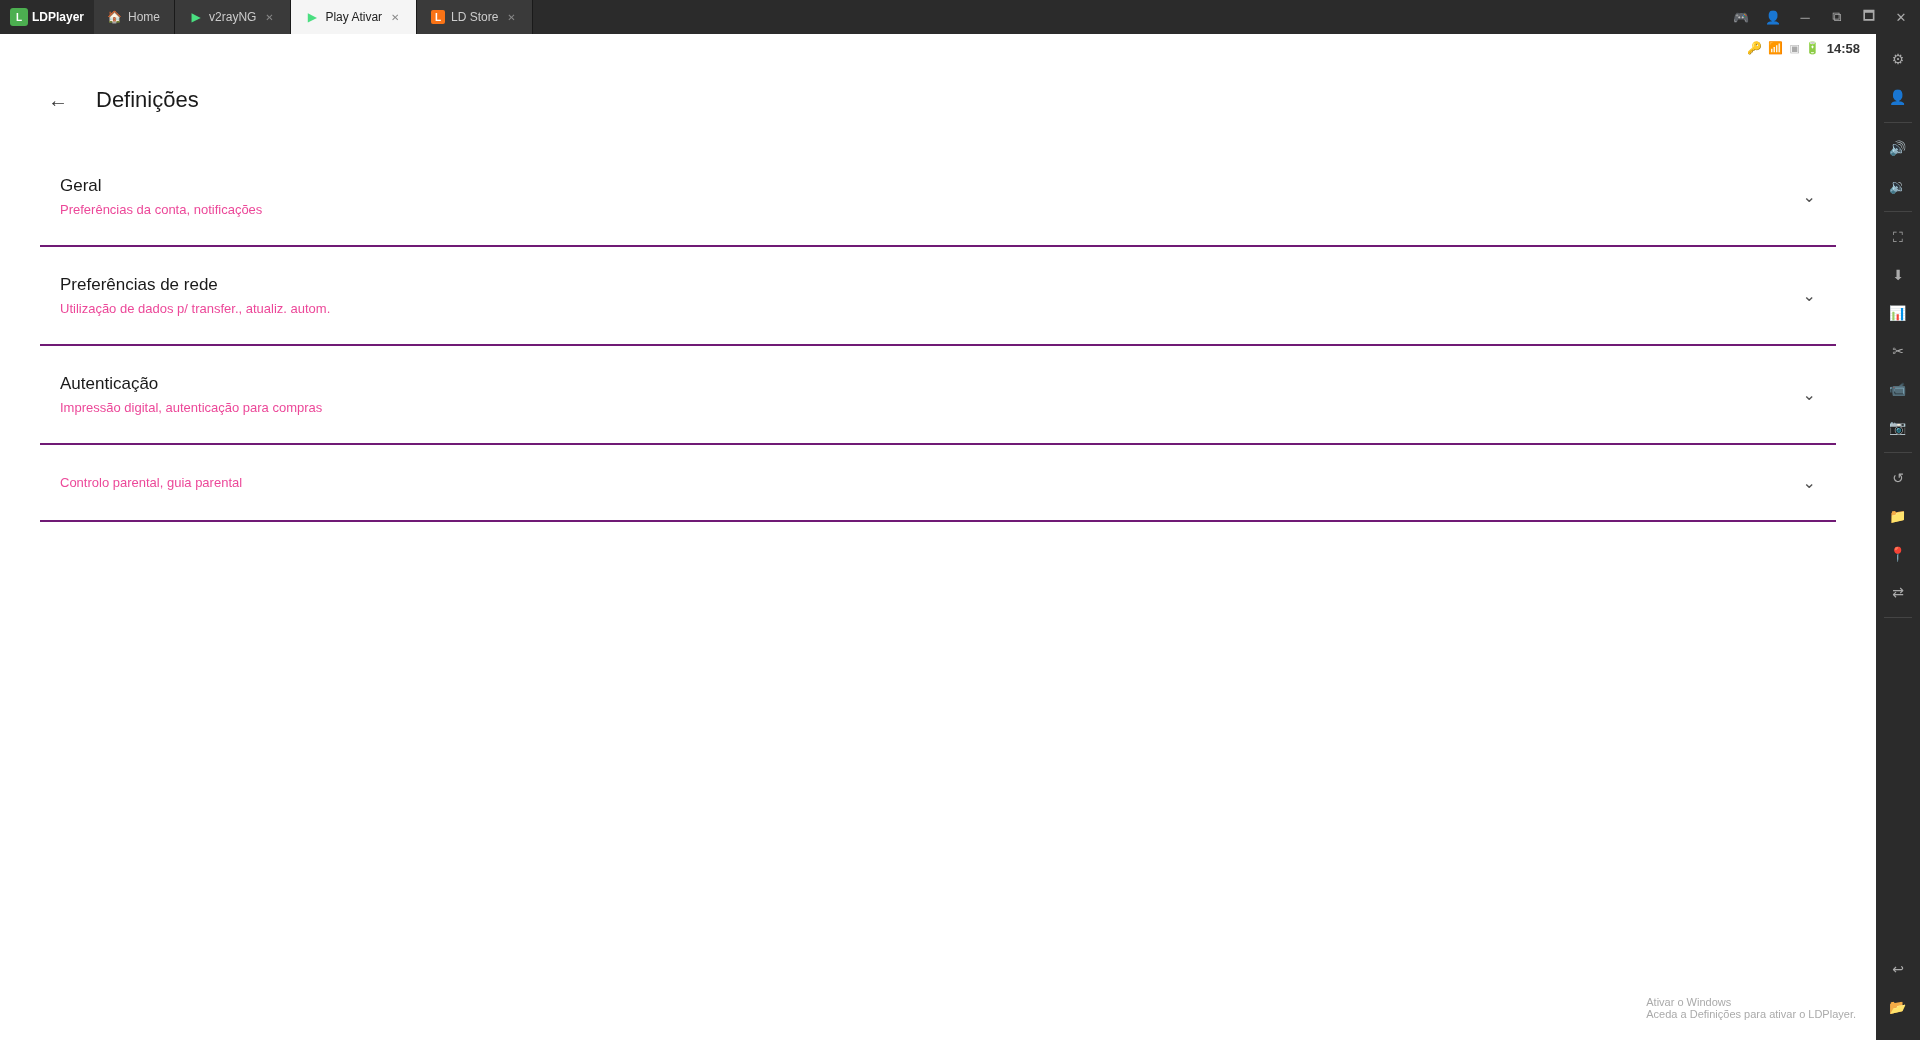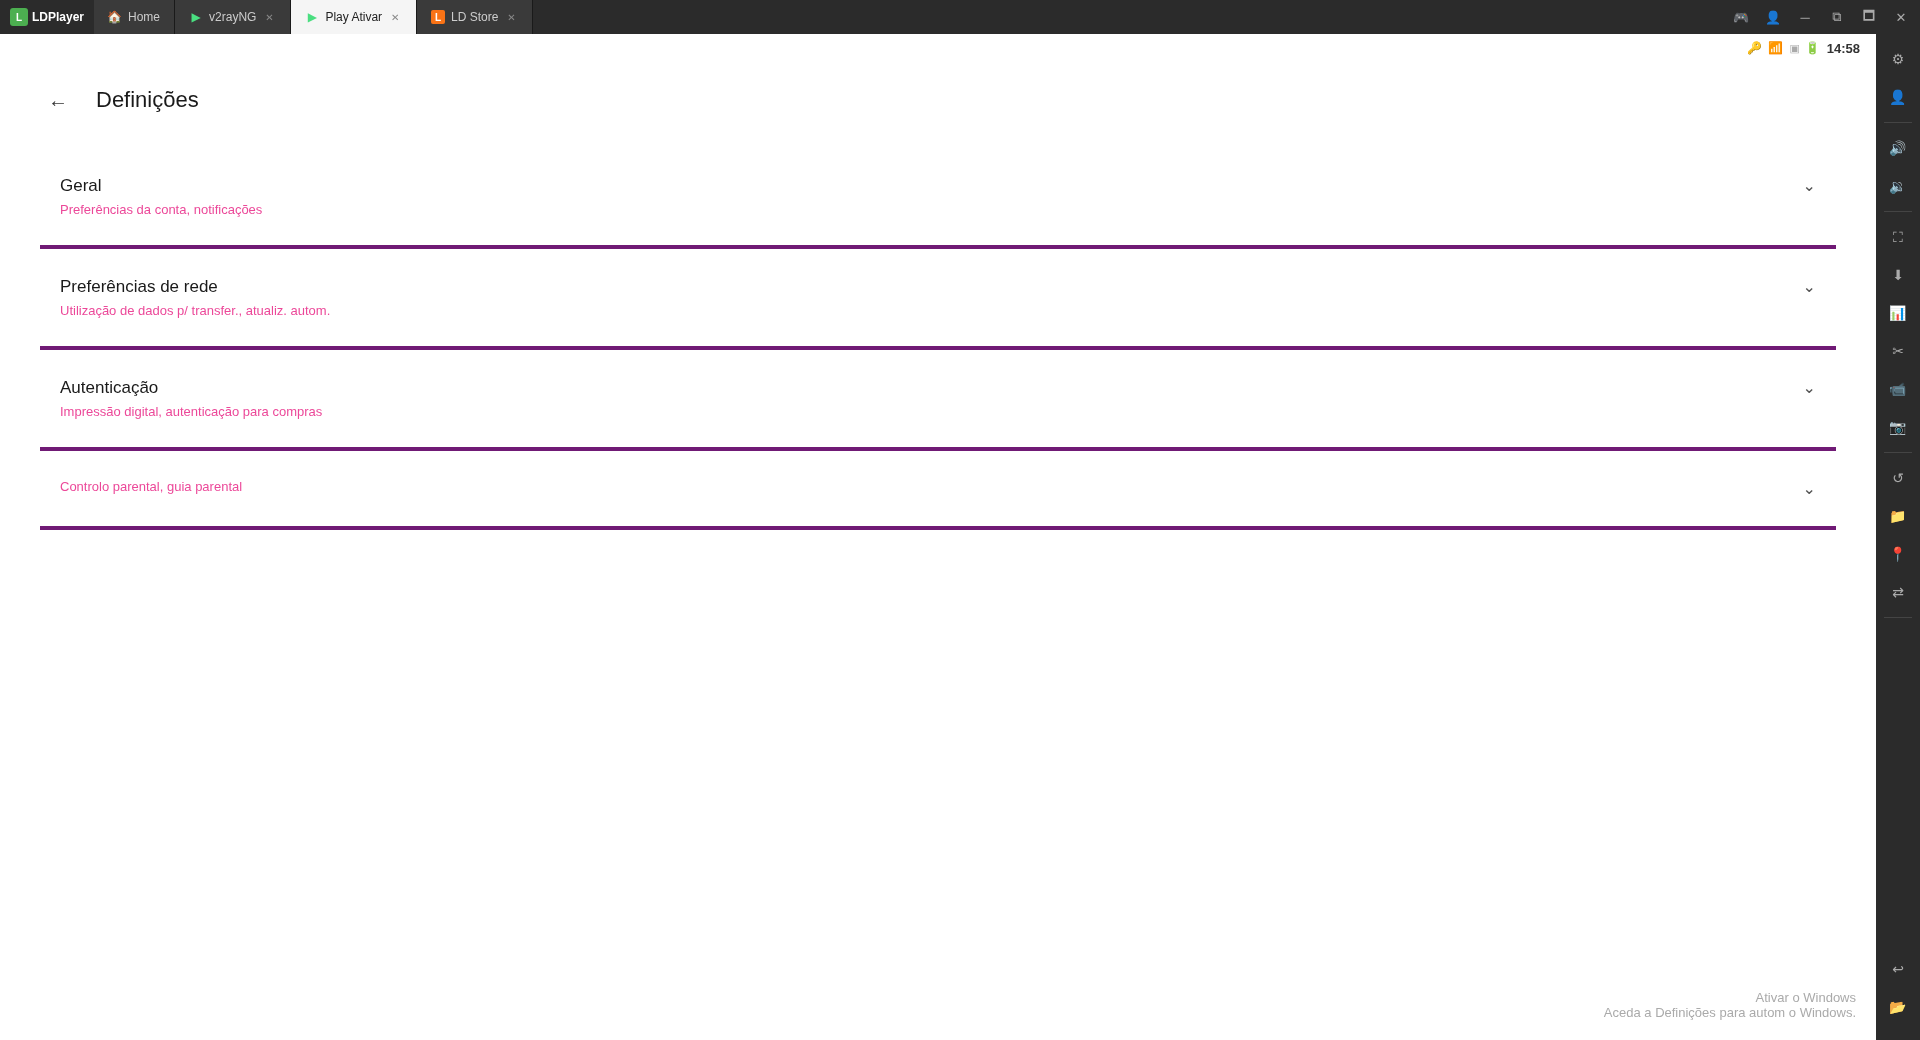--- a/index.html
+++ b/index.html
@@ -168,22 +168,23 @@
       color: #333;
     }
     .settings-title {
       font-size: 22px;
       font-weight: 500;
       color: #1a1a1a;
     }
 
     .settings-section {
       padding: 28px 20px;
-      border-bottom: 4px solid #701a75;
-      display: flex;
+      border-bottom: 2px solid #701a75;
+      display: flex;
+      align-items: center;
       justify-content: space-between;
       cursor: pointer;
     }
     .settings-section-text { flex: 1; }
     .section-title {
       font-size: 17px;
       font-weight: 500;
       color: #1a1a1a;
       margin-bottom: 6px;
     }
@@ -194,23 +195,22 @@
     .chevron-icon {
       font-size: 16px;
       color: #555;
       margin-left: 20px;
     }
 
     .watermark {
       position: absolute;
       bottom: 20px;
       right: 20px;
-      font-size: 13px;
+      font-size: 11px;
       color: #aaa;
-      text-align: right;
     }
 
     
     .right-sidebar {
       width: 44px;
       background: #2b2b2b;
       display: flex;
       flex-direction: column;
       align-items: center;
       padding: 8px 0;
@@ -335,21 +335,21 @@
         <div class="settings-section-text">
           <div class="section-subtitle">Controlo parental, guia parental</div>
         </div>
         <div class="chevron-icon">⌄</div>
       </div>
 
     </div>
 
     <div class="watermark">
       <div>Ativar o Windows</div>
-      <div style="color:#aaa;">Aceda a Definições para autom o Windows.</div>
+      <div style="color:#aaa;">Aceda a Definições para ativar o LDPlayer.</div>
     </div>
 
   </div>
 
   <div class="right-sidebar">
     <div class="sidebar-btn" title="Settings">⚙</div>
     <div class="sidebar-btn" title="User">👤</div>
     <div class="sidebar-divider"></div>
     <div class="sidebar-btn" title="Volume Up">🔊</div>
     <div class="sidebar-btn" title="Volume Down">🔉</div>

